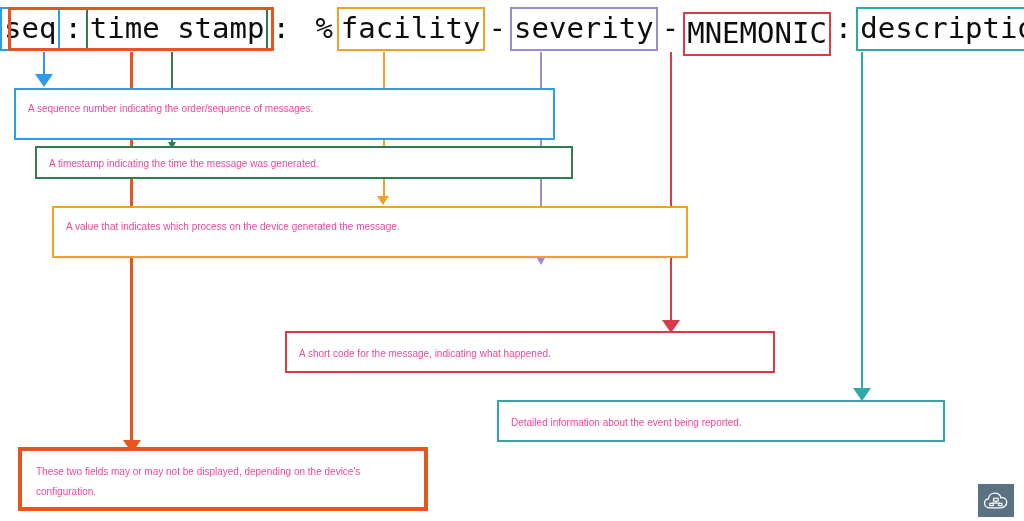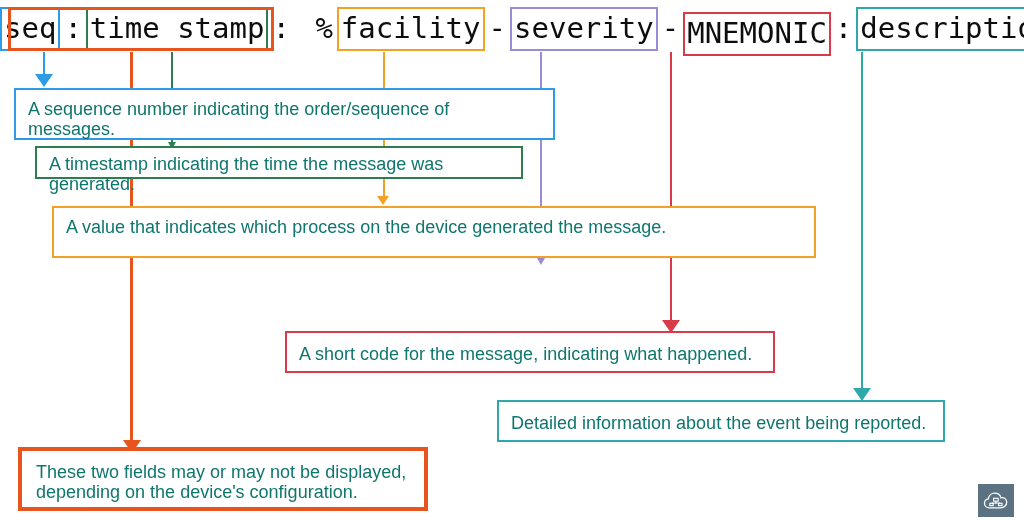--- a/index.html
+++ b/index.html
@@ -49,23 +49,23 @@
     border: 3px solid #E8541E;
     box-sizing: border-box;
     pointer-events: none;
   }
 
   
   .desc {
     position: absolute;
     box-sizing: border-box;
     background: #ffffff;
-    font-size: 18px;
+    font-size: 10px;
     line-height: 20px;
-    color: #0f766e;
+    color: #ec4899;
     padding: 9px 12px 8px 12px;
   }
 
   
   .vline {
     position: absolute;
     width: 0;
     border-left-width: 2px;
     border-left-style: solid;
   }
@@ -143,25 +143,25 @@
   <div class="vline" style="left:861px; top:52px; height:338px; border-left-color:#2EA8A8;"></div>
   <div class="arrow big" style="left:853px; top:388px; border-top-color:#2EA8A8;"></div>
 
   <div class="vline thick" style="left:130px; top:52px; height:392px; border-left-color:#E8541E;"></div>
   <div class="arrow big" style="left:123px; top:440px; border-top-color:#E8541E;"></div>
 
   <div class="desc" style="left:14px; top:88px; width:541px; height:52px; border:2px solid #2E9BE6;">
     <span>A sequence number indicating the order/sequence of messages.</span>
   </div>
 
-  <div class="desc" style="left:35px; top:146px; width:488px; height:33px; border:2px solid #2E7D4F; padding-top:6px;">
+  <div class="desc" style="left:35px; top:146px; width:538px; height:33px; border:2px solid #2E7D4F; padding-top:6px;">
     <span>A timestamp indicating the time the message was generated.</span>
   </div>
 
-  <div class="desc" style="left:52px; top:206px; width:764px; height:52px; border:2px solid #F2A026;">
+  <div class="desc" style="left:52px; top:206px; width:636px; height:52px; border:2px solid #F2A026;">
     <span>A value that indicates which process on the device generated the message.</span>
   </div>
 
 
   <div class="desc" style="left:285px; top:331px; width:490px; height:42px; border:2px solid #D93A4A; padding-top:11px;">
     <span>A short code for the message, indicating what happened.</span>
   </div>
 
   <div class="desc" style="left:497px; top:400px; width:448px; height:42px; border:2px solid #2EA8A8; padding-top:11px;">
     <span>Detailed information about the event being reported.</span>

